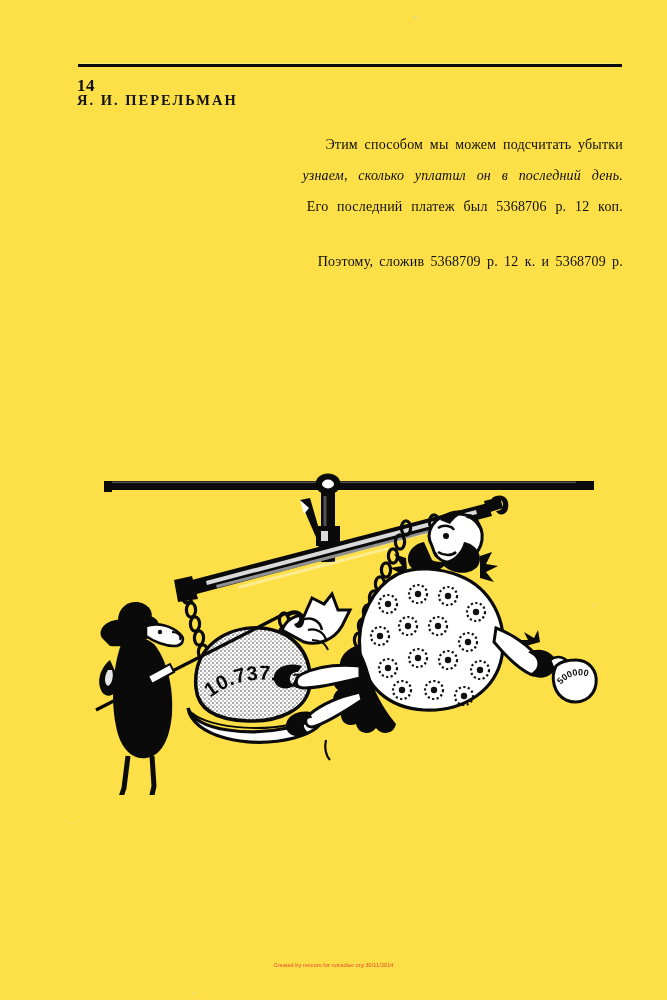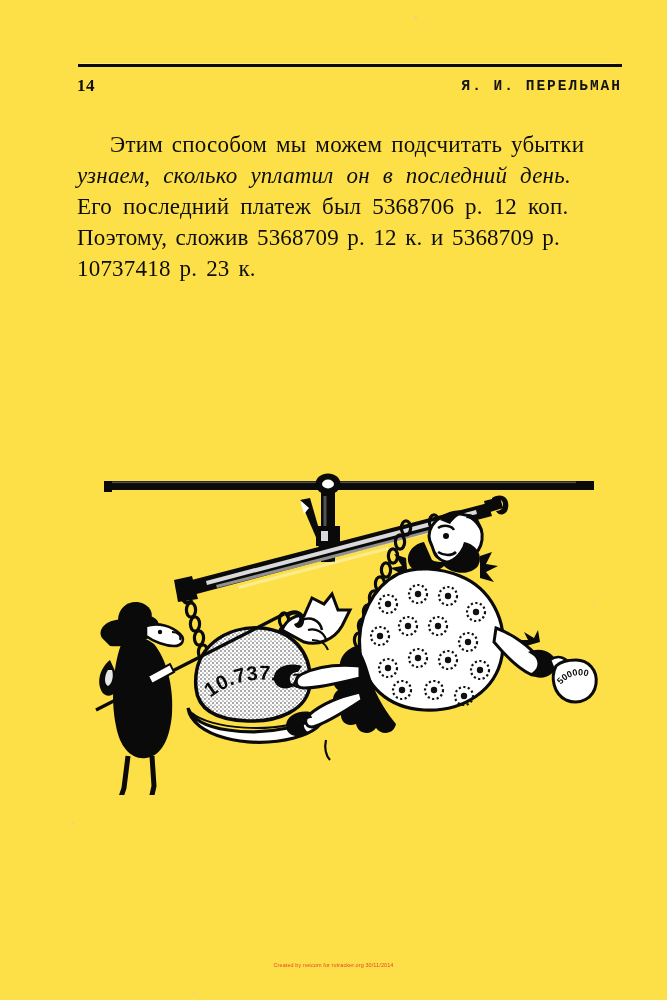--- a/index.html
+++ b/index.html
@@ -37,28 +37,27 @@
     left: 0;
     top: 0;
     font-size: 17px;
     font-weight: 700;
     letter-spacing: 0.5px;
     color: #101010;
   }
   .running-title {
     position: absolute;
     left: 0;
-    top: 2px;
+    top: 16px;
     width: 545px;
-    text-align: right;
+    text-align: left;
     font-size: 14.5px;
     font-weight: 700;
     letter-spacing: 2.0px;
     color: #141414;
-    font-family: Liberation Mono, monospace;
   }
   .head-rule {
     position: absolute;
     left: 78px;
     top: 64px;
     width: 544px;
     height: 3px;
     background: #0a0a0a;
   }
   .head-rule::after {
@@ -74,31 +73,32 @@
   
   .body-text {
     position: absolute;
     left: 77px;
     top: 129px;
     width: 546px;
   }
   .tline {
     height: 31px;
     line-height: 31px;
-    font-size: 23px;
+    font-size: 14px;
     white-space: nowrap;
     color: #0d0d0d;
     letter-spacing: 0.2px;
+    text-align: right;
   }
   
   .tline.l1 { padding-left: 33px; word-spacing: 3.0px; }
   .tline.l2 { word-spacing: 7.5px; }
   .tline.l3 { word-spacing: 7.0px; font-style: italic; }
   .tline.l4 { word-spacing: 5.0px; }
-  .tline.l5 { word-spacing: 2.5px; }
+  .tline.l5 { word-spacing: 2.5px; margin-top: 24px; }
   .tline.l6 { word-spacing: 9.0px; }
   .tline.l7 { word-spacing: 3.0px; }
 
   
   .illustration {
     position: absolute;
     left: 88px;
     top: 470px;
     width: 525px;
     height: 325px;
@@ -137,21 +137,20 @@
   <div class="header-row">
     <div class="folio">14</div>
     <div class="running-title">Я. И. ПЕРЕЛЬМАН</div>
   </div>
 
   <div class="body-text">
     <div class="tline l1">Этим способом мы можем подсчитать убытки</div>
     <div class="tline l3">узнаем, сколько уплатил он в последний день.</div>
     <div class="tline l4">Его последний платеж был 5368706 р. 12 коп.</div>
     <div class="tline l5">Поэтому, сложив 5368709 р. 12 к. и 5368709 р.</div>
-    <div class="tline l7">10737418 р. 23 к.</div>
   </div>
 
   <div class="illustration">
     <svg viewBox="0 0 525 325" xmlns="http://www.w3.org/2000/svg">
       <defs>
         <pattern id="stipple" width="4" height="4" patternUnits="userSpaceOnUse">
           <rect width="4" height="4" fill="#ffffff"></rect>
           <circle cx="1" cy="1" r="0.7" fill="#111"></circle>
           <circle cx="3" cy="3" r="0.6" fill="#111"></circle>
         </pattern>

